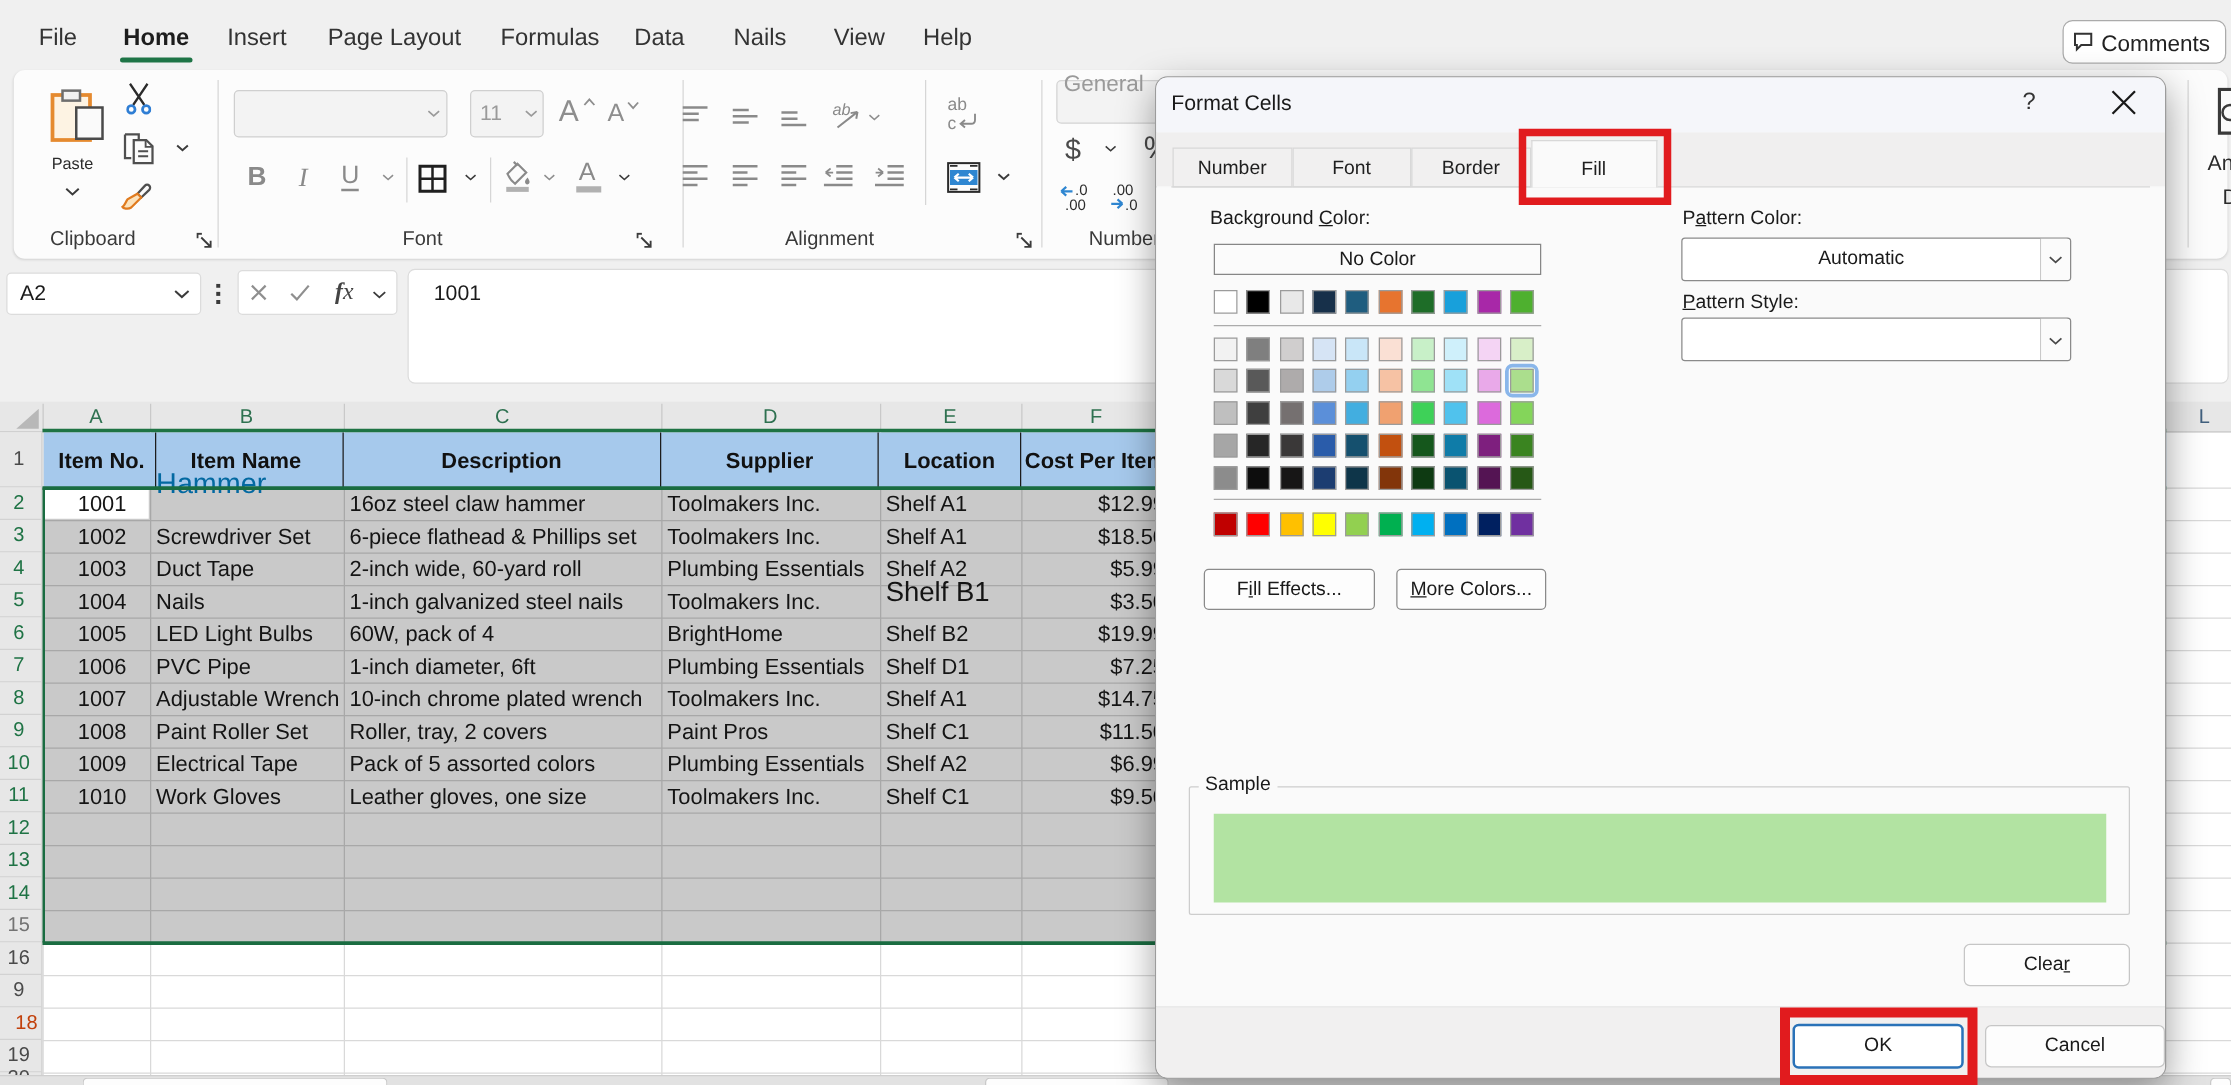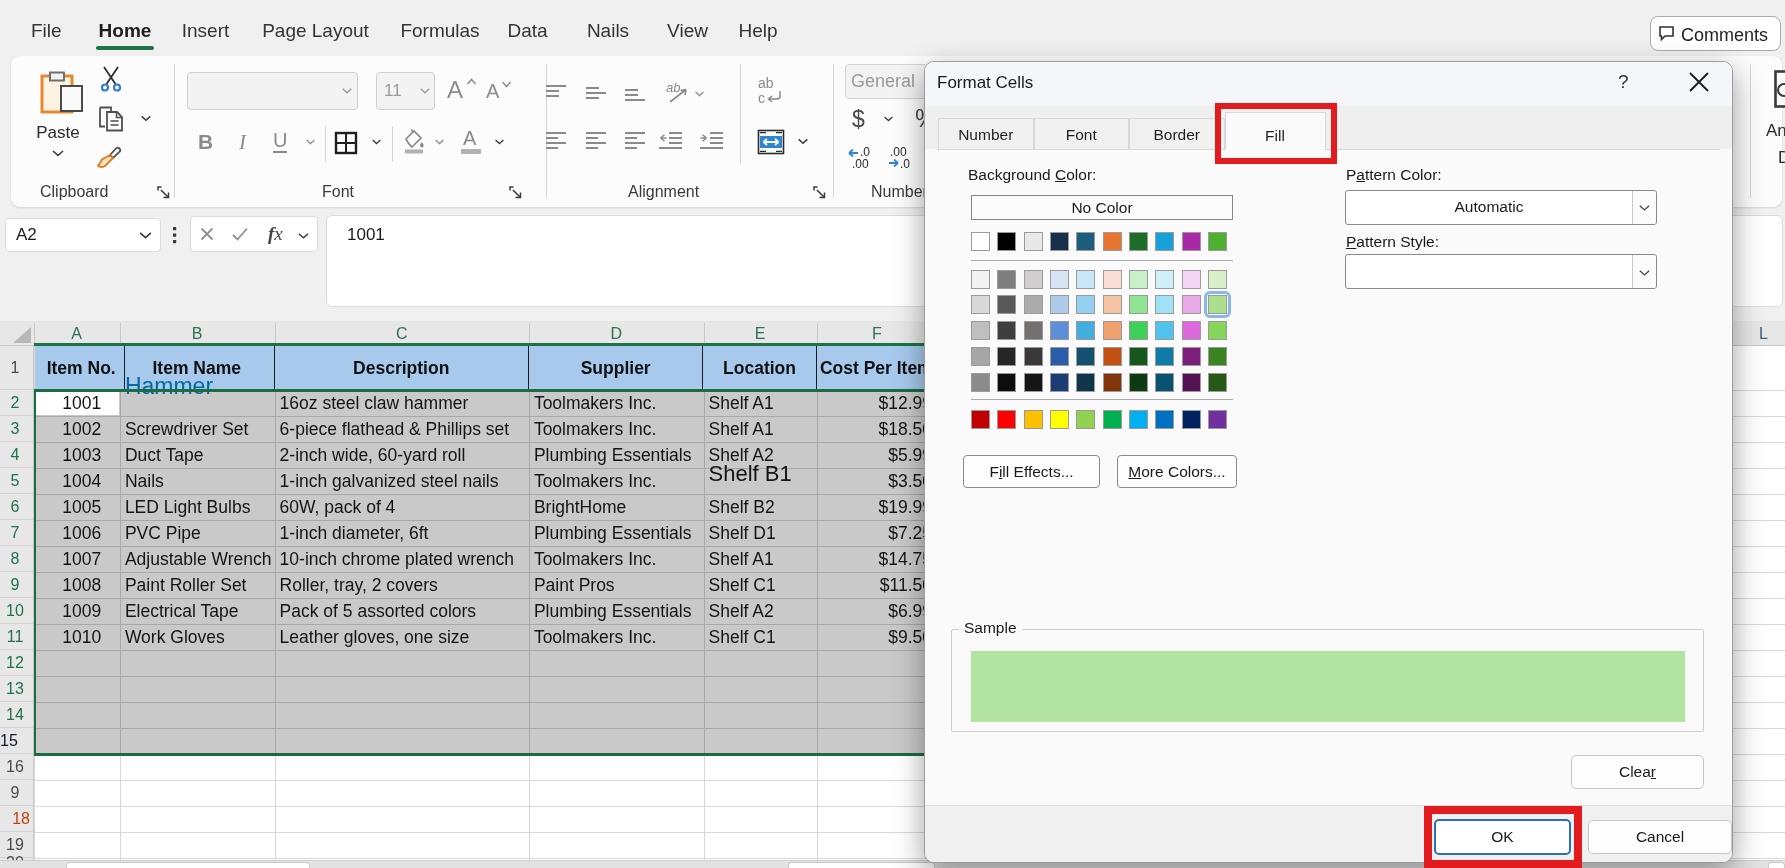--- a/index.html
+++ b/index.html
@@ -29,21 +29,21 @@
 <div class="sep" style="left:833px;top:64px;height:134px"></div>
 <div class="sep" style="left:1750px;top:64px;height:134px"></div>
 <div class="sep" style="left:324.7px;top:126px;height:36px"></div>
 <div class="sep" style="left:392.2px;top:126px;height:36px"></div>
 <div class="sep" style="left:740px;top:64px;height:100px"></div>
 <svg class="ab" style="left:40px;top:71px" width="44" height="44" viewBox="0 0 44 44">
 <rect x="2" y="5" width="30" height="36" fill="#fdf3e3" stroke="#e58a2f" stroke-width="3"></rect>
 <rect x="10" y="1.5" width="14" height="8" fill="#f2f2f2" stroke="#6e6e6e" stroke-width="2"></rect>
 <rect x="21" y="15" width="21" height="25" fill="#fafafa" stroke="#4a4a4a" stroke-width="2"></rect>
 </svg>
-<div class="ab" style="left:36px;top:123px;width:44px;text-align:center;font-size:17px;color:#2b2b2b">Paste</div>
+<div class="ab" style="left:36px;top:123px;width:44px;text-align:center;font-size:13px;color:#2b2b2b">Paste</div>
 <svg class="ab" style="left:51px;top:149px" width="14" height="9" viewBox="0 0 14 9">
     <path d="M2 2 l5 4.5 5-4.5" fill="none" stroke="#3b3b3b" stroke-width="1.6"></path>
   </svg>
 <svg class="ab" style="left:101px;top:66px" width="20" height="27" viewBox="0 0 20 27">
 <path d="M3 1 L14.5 18 M17 1 L5.5 18" stroke="#2b2b2b" stroke-width="1.8" fill="none"></path>
 <circle cx="4" cy="21.5" r="3" fill="none" stroke="#2f7ed4" stroke-width="2.2"></circle>
 <circle cx="16" cy="21.5" r="3" fill="none" stroke="#2f7ed4" stroke-width="2.2"></circle>
 </svg>
 <svg class="ab" style="left:98px;top:106px" width="26" height="26" viewBox="0 0 26 26">
 <path d="M2 1.5 h11 v5 M2 1.5 v19 h5" fill="none" stroke="#4f4f4f" stroke-width="1.8"></path>
@@ -176,21 +176,21 @@
 <path d="M3 3.6 h6 M19 3.6 h6 M3 22.4 h6 M19 22.4 h6" stroke="#2b2b2b" stroke-width="1.4"></path>
 </svg>
 <svg class="ab" style="left:797px;top:137px" width="12" height="9" viewBox="0 0 14 9">
     <path d="M2 2 l5 4.5 5-4.5" fill="none" stroke="#3b3b3b" stroke-width="1.8"></path>
   </svg>
 <div class="ab" style="left:628px;top:183px;font-size:16px;color:#3a3a3a">Alignment</div>
 <svg class="ab" style="left:813px;top:186px" width="13" height="13" viewBox="0 0 13 13">
     <path d="M1 4.5 V1 H4.5 M4 4 l7 7 M11.5 6.5 V11.5 H6.5" stroke="#3c3c3c" stroke-width="1.5" fill="none"></path>
   </svg>
 <div class="ab" style="left:845px;top:64px;width:95px;height:35px;background:#f3f3f3;border:1px solid #d4d4d4;border-radius:4px"></div>
-<div class="ab" style="left:851px;top:71px;font-size:18px;color:#9a9a9a">General</div>
+<div class="ab" style="left:851px;top:57px;font-size:18px;color:#9a9a9a">General</div>
 <div class="ab" style="left:852px;top:106px;font-size:23px;color:#4a4a4a">$</div>
 <svg class="ab" style="left:883px;top:115px" width="11" height="8" viewBox="0 0 14 9">
     <path d="M2 2 l5 4.5 5-4.5" fill="none" stroke="#3b3b3b" stroke-width="1.6"></path>
   </svg>
 <div class="ab" style="left:915px;top:104px;font-size:25px;color:#4a4a4a">%</div>
 <svg class="ab" style="left:848px;top:146px" width="28" height="24" viewBox="0 0 28 24">
 <text x="12" y="10" font-size="12" fill="#2b2b2b">.0</text>
 <text x="4" y="22" font-size="12" fill="#2b2b2b">.00</text>
 <path d="M1 7 h9 M1 7 l4-3.5 M1 7 l4 3.5" stroke="#2e86d1" stroke-width="1.8" fill="none"></path>
 </svg>
@@ -272,21 +272,21 @@
 <div class="ab" style="left:0px;top:597.8199999999999px;width:30px;height:26.040000000000077px;line-height:26.040000000000077px;text-align:center;font-size:16px;color:#1f7345">10</div>
 <div class="ab" style="left:0px;top:623.86px;width:32.5px;height:26.039999999999964px;background:#e7e7e7;border-bottom:1px solid #d2d2d2"></div>
 <div class="ab" style="left:0px;top:623.86px;width:30px;height:26.039999999999964px;line-height:26.039999999999964px;text-align:center;font-size:16px;color:#1f7345">11</div>
 <div class="ab" style="left:0px;top:649.9px;width:32.5px;height:26.040000000000077px;background:#e7e7e7;border-bottom:1px solid #d2d2d2"></div>
 <div class="ab" style="left:0px;top:649.9px;width:30px;height:26.040000000000077px;line-height:26.040000000000077px;text-align:center;font-size:16px;color:#1f7345">12</div>
 <div class="ab" style="left:0px;top:675.94px;width:32.5px;height:26.039999999999964px;background:#e7e7e7;border-bottom:1px solid #d2d2d2"></div>
 <div class="ab" style="left:0px;top:675.94px;width:30px;height:26.039999999999964px;line-height:26.039999999999964px;text-align:center;font-size:16px;color:#1f7345">13</div>
 <div class="ab" style="left:0px;top:701.98px;width:32.5px;height:26.039999999999964px;background:#e7e7e7;border-bottom:1px solid #d2d2d2"></div>
 <div class="ab" style="left:0px;top:701.98px;width:30px;height:26.039999999999964px;line-height:26.039999999999964px;text-align:center;font-size:16px;color:#1f7345">14</div>
 <div class="ab" style="left:0px;top:728.02px;width:32.5px;height:26.039999999999964px;background:#e7e7e7;border-bottom:1px solid #d2d2d2"></div>
-<div class="ab" style="left:0px;top:728.02px;width:30px;height:26.039999999999964px;line-height:26.039999999999964px;font-size:16px;color:#0f172a">15</div>
+<div class="ab" style="left:0px;top:728.02px;width:30px;height:26.039999999999964px;line-height:26.039999999999964px;text-align:center;font-size:16px;color:#737373">15</div>
 <div class="ab" style="left:0px;top:754.06px;width:32.5px;height:26.039999999999964px;background:#e7e7e7;border-bottom:1px solid #d2d2d2"></div>
 <div class="ab" style="left:0px;top:754.06px;width:30px;height:26.039999999999964px;line-height:26.039999999999964px;text-align:center;font-size:16px;color:#4a4a4a">16</div>
 <div class="ab" style="left:0px;top:780.0999999999999px;width:32.5px;height:26.040000000000077px;background:#e7e7e7;border-bottom:1px solid #d2d2d2"></div>
 <div class="ab" style="left:0px;top:780.0999999999999px;width:30px;height:26.040000000000077px;line-height:26.040000000000077px;text-align:center;font-size:16px;color:#4a4a4a">9</div>
 <div class="ab" style="left:0px;top:806.14px;width:32.5px;height:26.040000000000077px;background:#e7e7e7;border-bottom:1px solid #d2d2d2"></div>
 <div class="ab" style="left:0px;top:806.14px;width:30px;height:26.040000000000077px;line-height:26.040000000000077px;text-align:right;font-size:16px;color:#c2410c">18</div>
 <div class="ab" style="left:0px;top:832.1800000000001px;width:32.5px;height:26.039999999999964px;background:#e7e7e7;border-bottom:1px solid #d2d2d2"></div>
 <div class="ab" style="left:0px;top:832.1800000000001px;width:30px;height:26.039999999999964px;line-height:26.039999999999964px;text-align:center;font-size:16px;color:#4a4a4a">19</div>
 <div class="ab" style="left:0px;top:858.22px;width:32.5px;height:9.779999999999973px;background:#e7e7e7;border-bottom:1px solid #d2d2d2"></div>
 <div class="ab" style="left:0px;top:858.22px;width:30px;height:9.779999999999973px;line-height:9.779999999999973px;text-align:center;font-size:16px;color:#4a4a4a">20</div>

